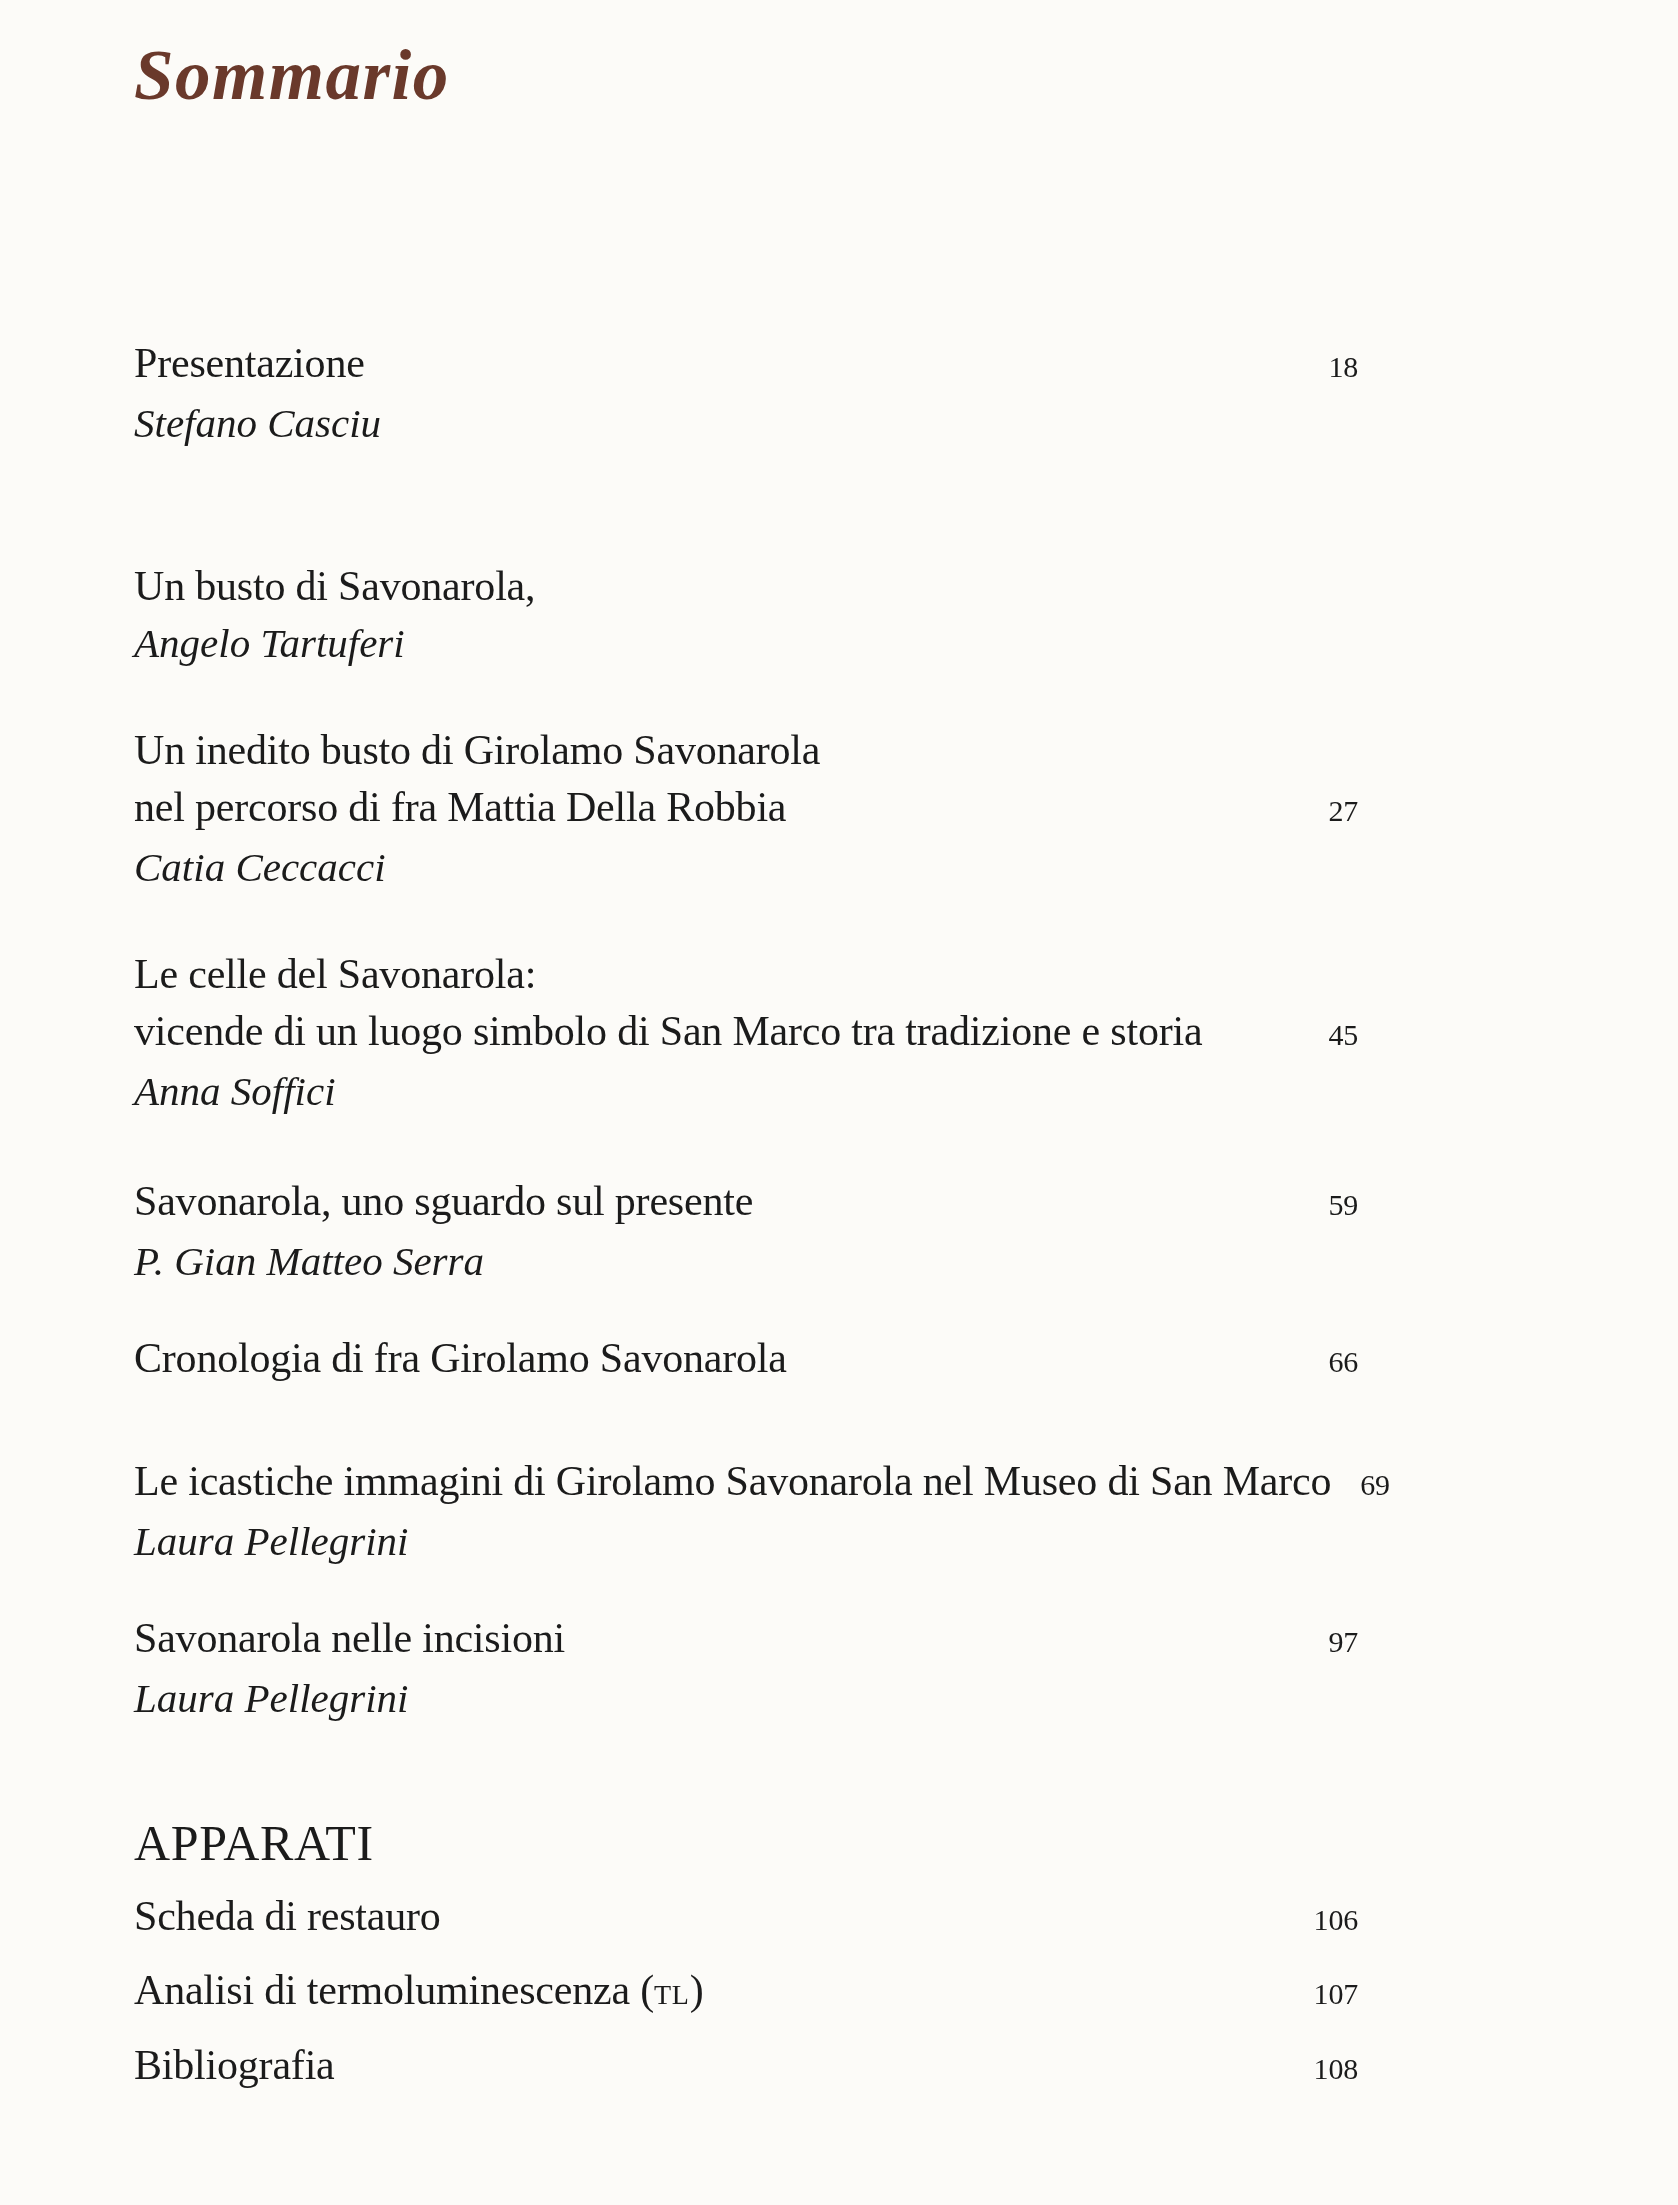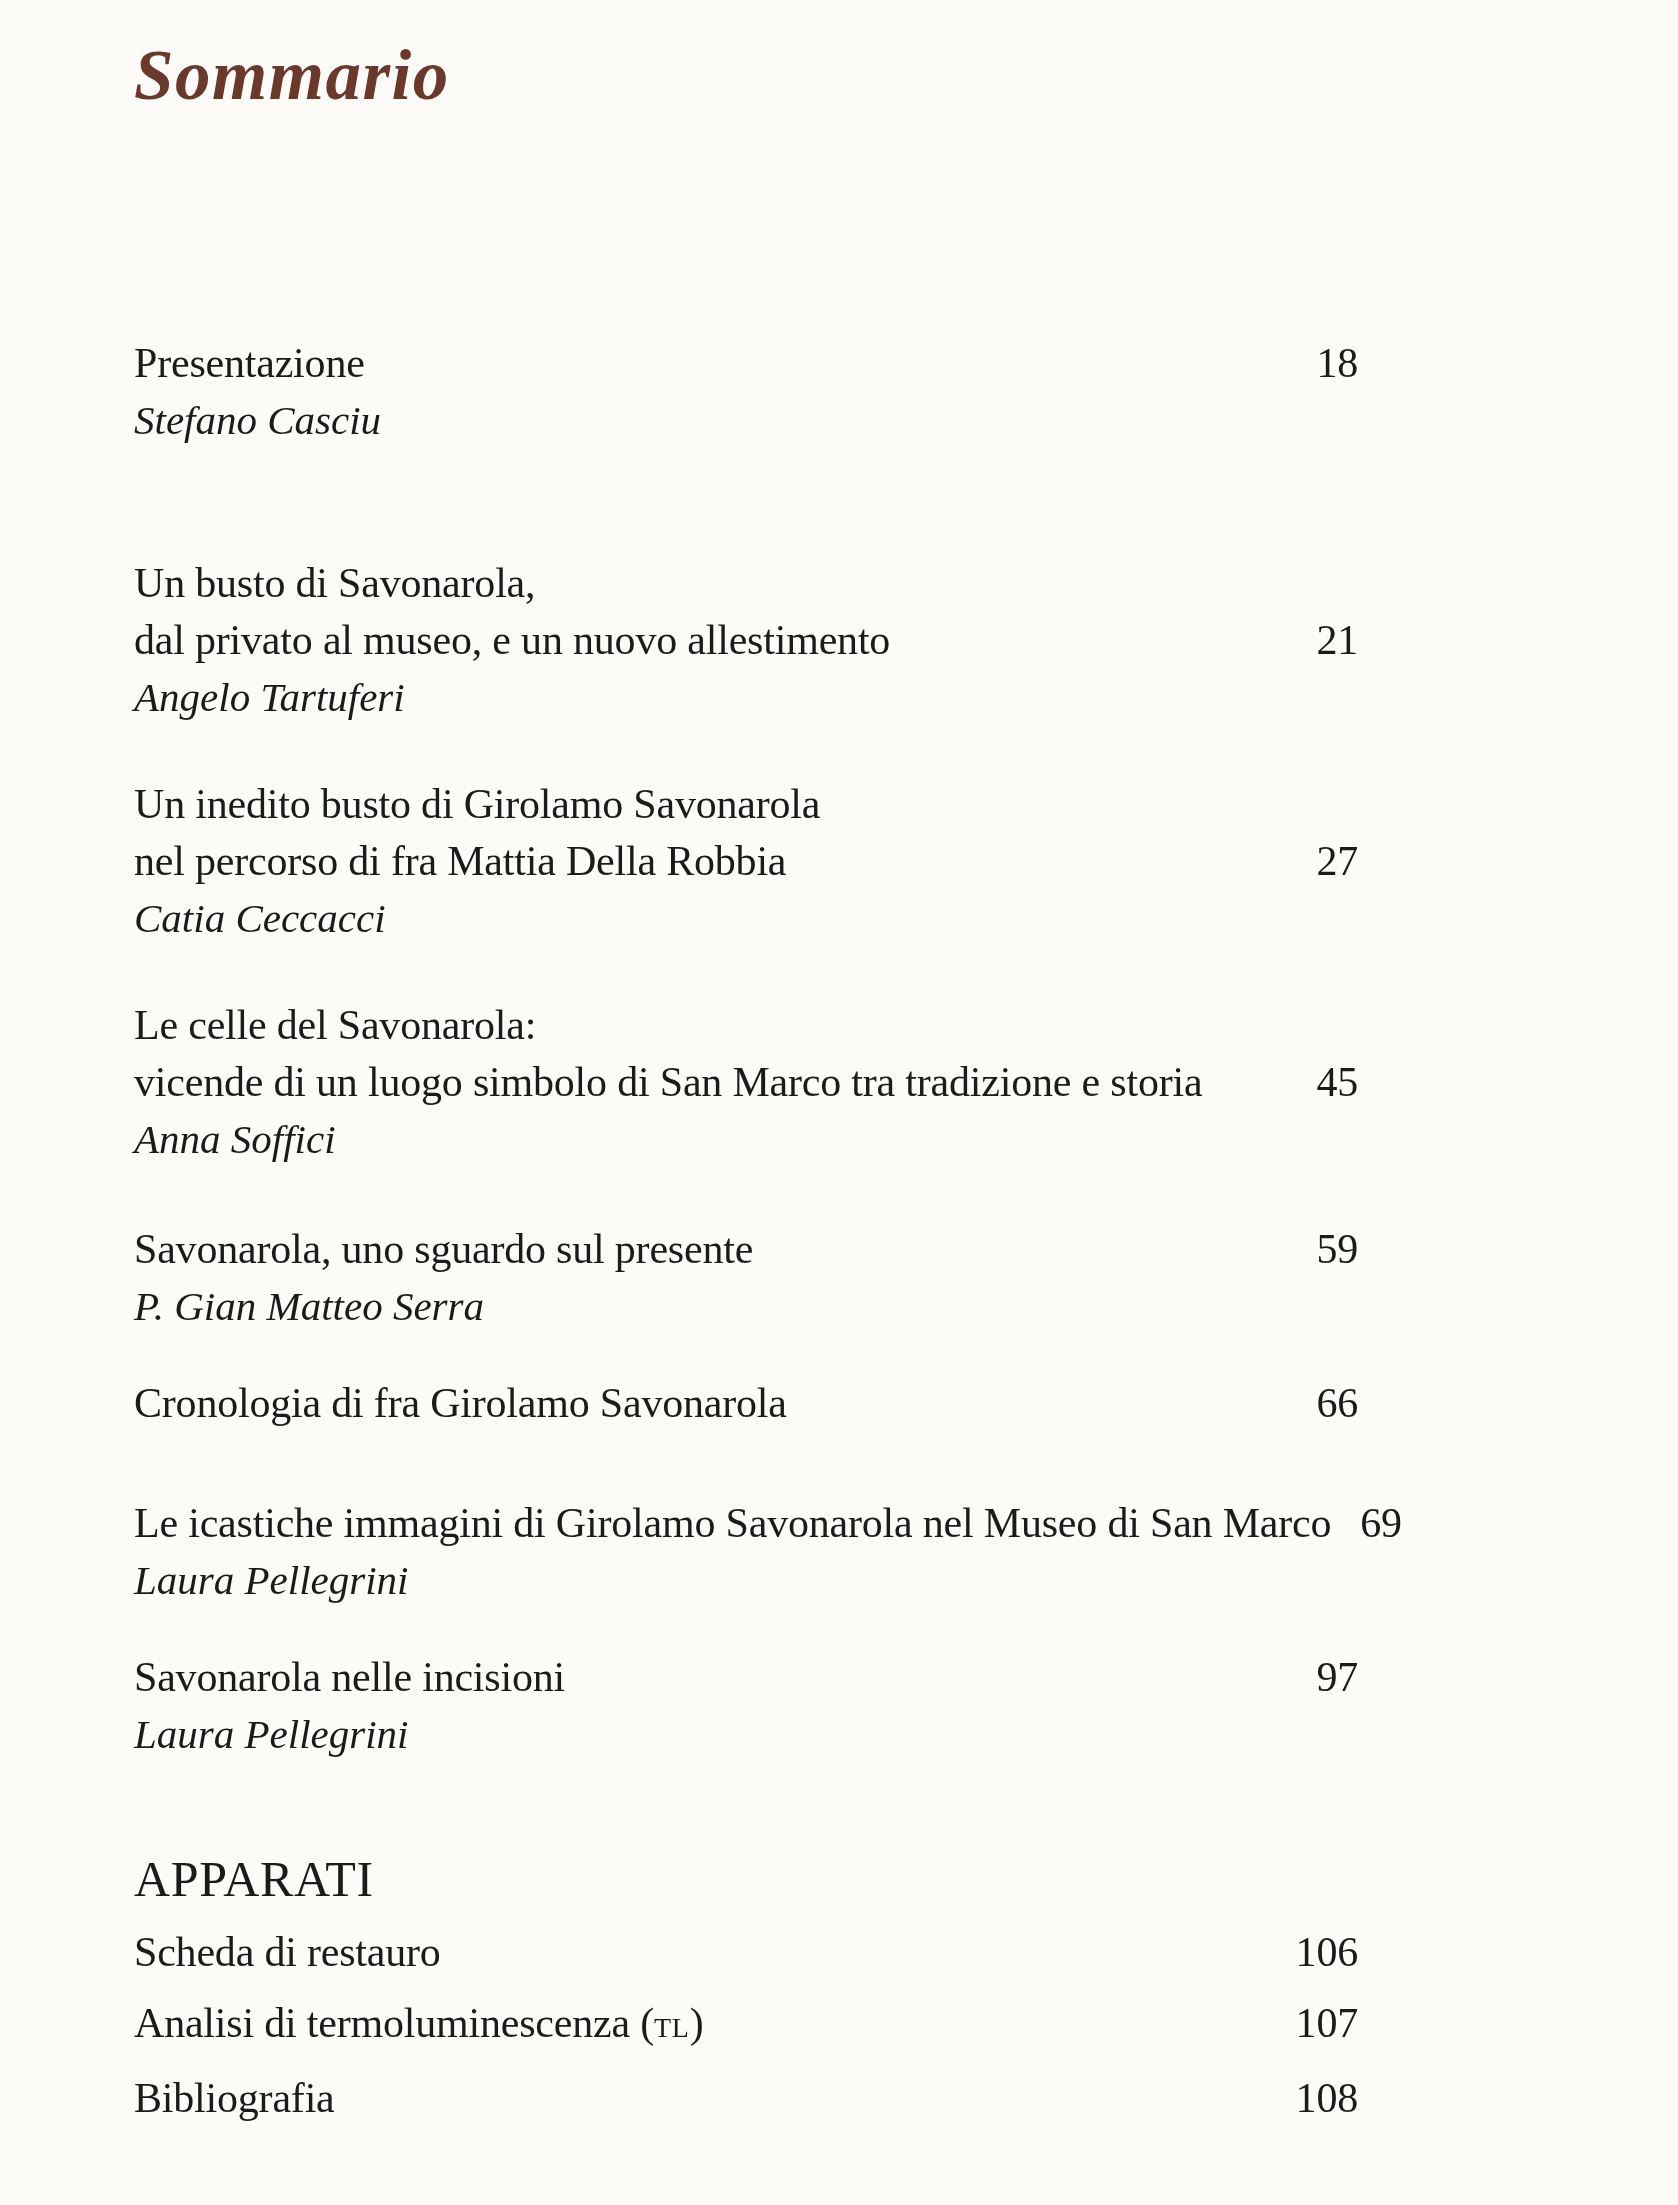--- a/index.html
+++ b/index.html
@@ -37,21 +37,21 @@
     align-items: baseline;
     font-size: 42px;
     line-height: 57px;
     letter-spacing: -0.2px;
     white-space: nowrap;
   }
   .page-num {
     margin-left: auto;
     flex-shrink: 0;
     padding-left: 29px;
-    font-size: 42px;
+    font-size: 30px;
   }
   .author {
     font-style: italic;
     font-size: 41px;
     line-height: 57px;
     letter-spacing: 0;
   }
   .apparati-heading {
     font-size: 50px;
     line-height: 57px;
@@ -76,24 +76,20 @@
       <div class="line">
         <span>Presentazione</span>
         <span class="page-num">18</span>
       </div>
       <div class="author">Stefano Casciu</div>
     </div>
 
     <div class="toc-entry m-69">
       <div class="line">
         <span>Un busto di Savonarola,</span>
-      </div>
-      <div class="line">
-        <span>dal privato al museo, e un nuovo allestimento</span>
-        <span class="page-num">21</span>
       </div>
       <div class="author">Angelo Tartuferi</div>
     </div>
 
     <div class="toc-entry m-69">
       <div class="line">
         <span>Un inedito busto di Girolamo Savonarola</span>
       </div>
       <div class="line">
         <span>nel percorso di fra Mattia Della Robbia</span>

